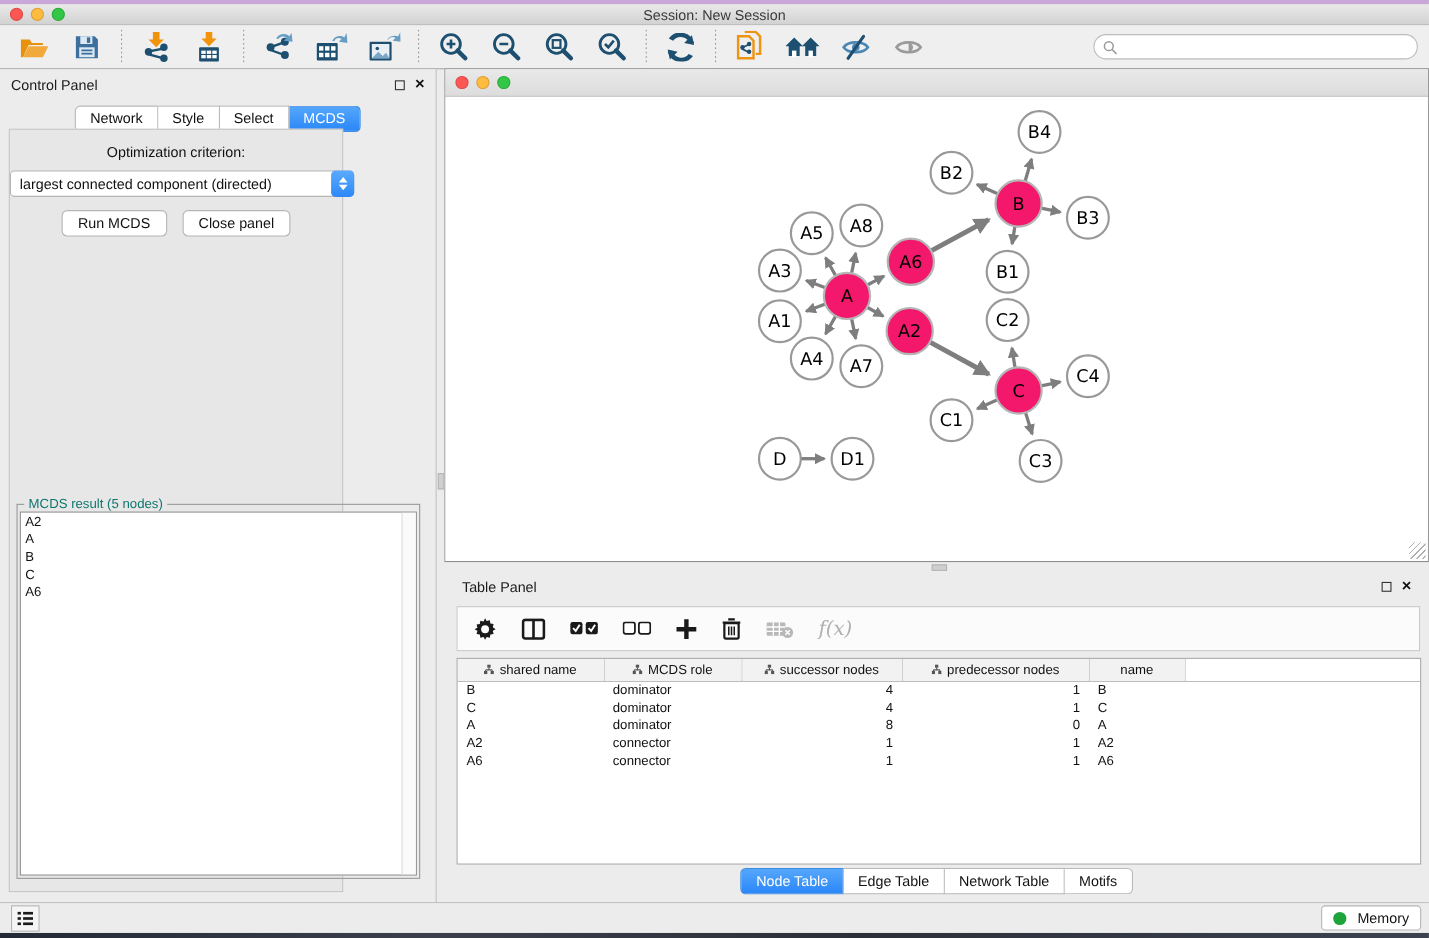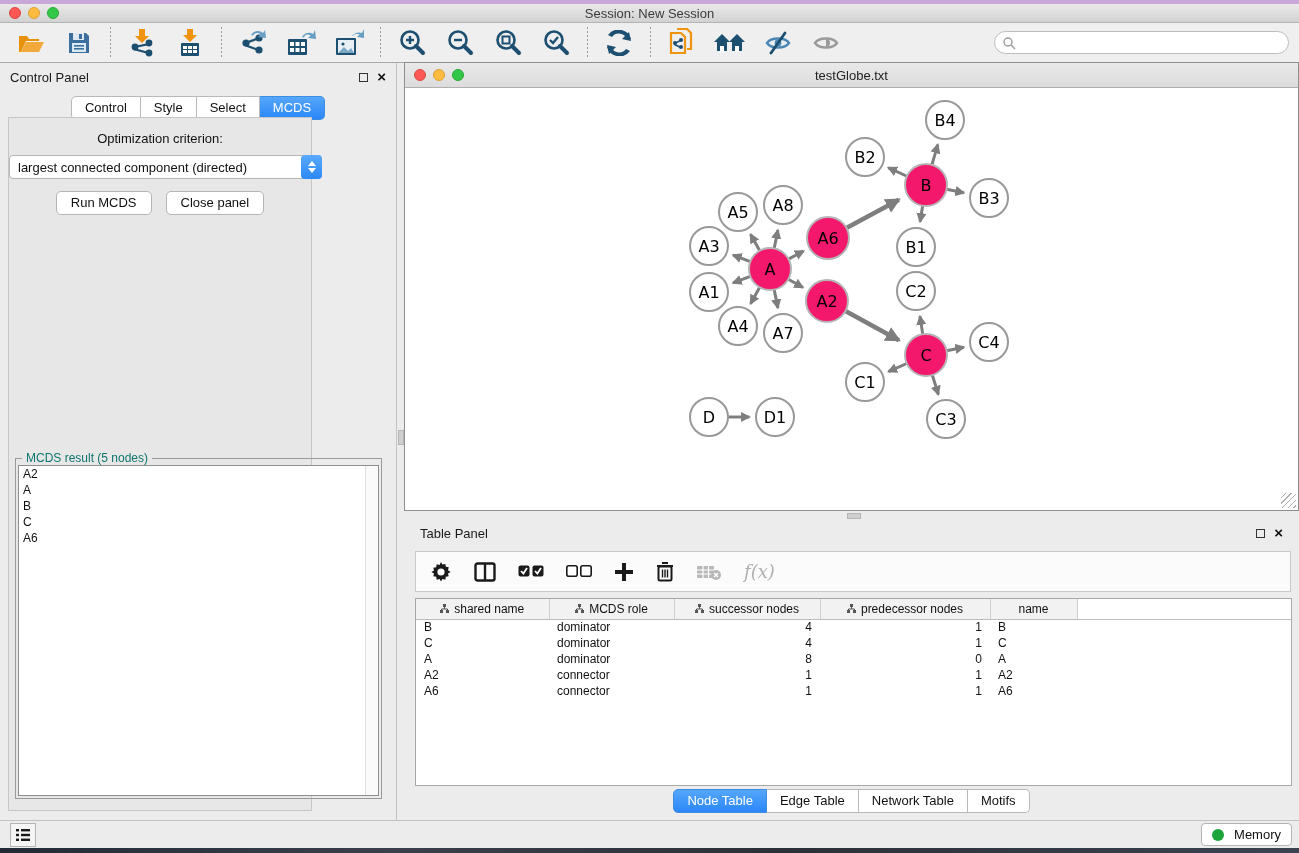--- a/index.html
+++ b/index.html
@@ -322,21 +322,21 @@
 
 <div class="control-panel">
   <div class="panel-head">
     <span class="ph-title">Control Panel</span>
     <span class="ph-icons">
       <span class="float-box"></span>
       <span class="close-x">×</span>
     </span>
   </div>
   <div class="cp-tabs segmented" id="cp-tabs">
-      <span class="seg">Control</span>
+      <span class="seg">Network</span>
       <span class="seg">Style</span>
       <span class="seg">Select</span>
       <span class="seg active">MCDS</span>
     </div>
   <div class="cp-content">
     <div class="opt-label">Optimization criterion:</div>
     <div class="dropdown">
       <span class="dd-text">largest connected component (directed)</span>
       <span class="dd-stepper">
           <span class="tri-up"></span>
@@ -361,21 +361,20 @@
   </div>
 </div>
 
 <div class="net-window">
   <div class="net-titlebar">
     <div class="traffic">
       <span class="light red"></span>
       <span class="light yellow"></span>
       <span class="light green"></span>
     </div>
-    <div class="title">testGlobe.txt</div>
   </div>
   <div class="net-canvas">
     <svg id="graph-svg" width="893" height="422">
         <defs>
           <marker id="arrow" viewBox="0 0 10 10" refX="8.5" refY="5" markerWidth="3.4" markerHeight="3.4" orient="auto-start-reverse" markerUnits="strokeWidth">
             <path d="M0 0L10 5L0 10z" fill="#7e7e7e"></path>
           </marker>
         </defs>
         <line x1="345.35035698573034" y1="188.4088817922656" x2="327.9538505316811" y2="194.96822029133335" stroke="#7e7e7e" stroke-width="3" marker-end="url(#arrow)"></line>
         <line x1="383.31165949309514" y1="191.2802298908604" x2="397.9332475233607" y2="199.48884071486918" stroke="#7e7e7e" stroke-width="3" marker-end="url(#arrow)"></line>

